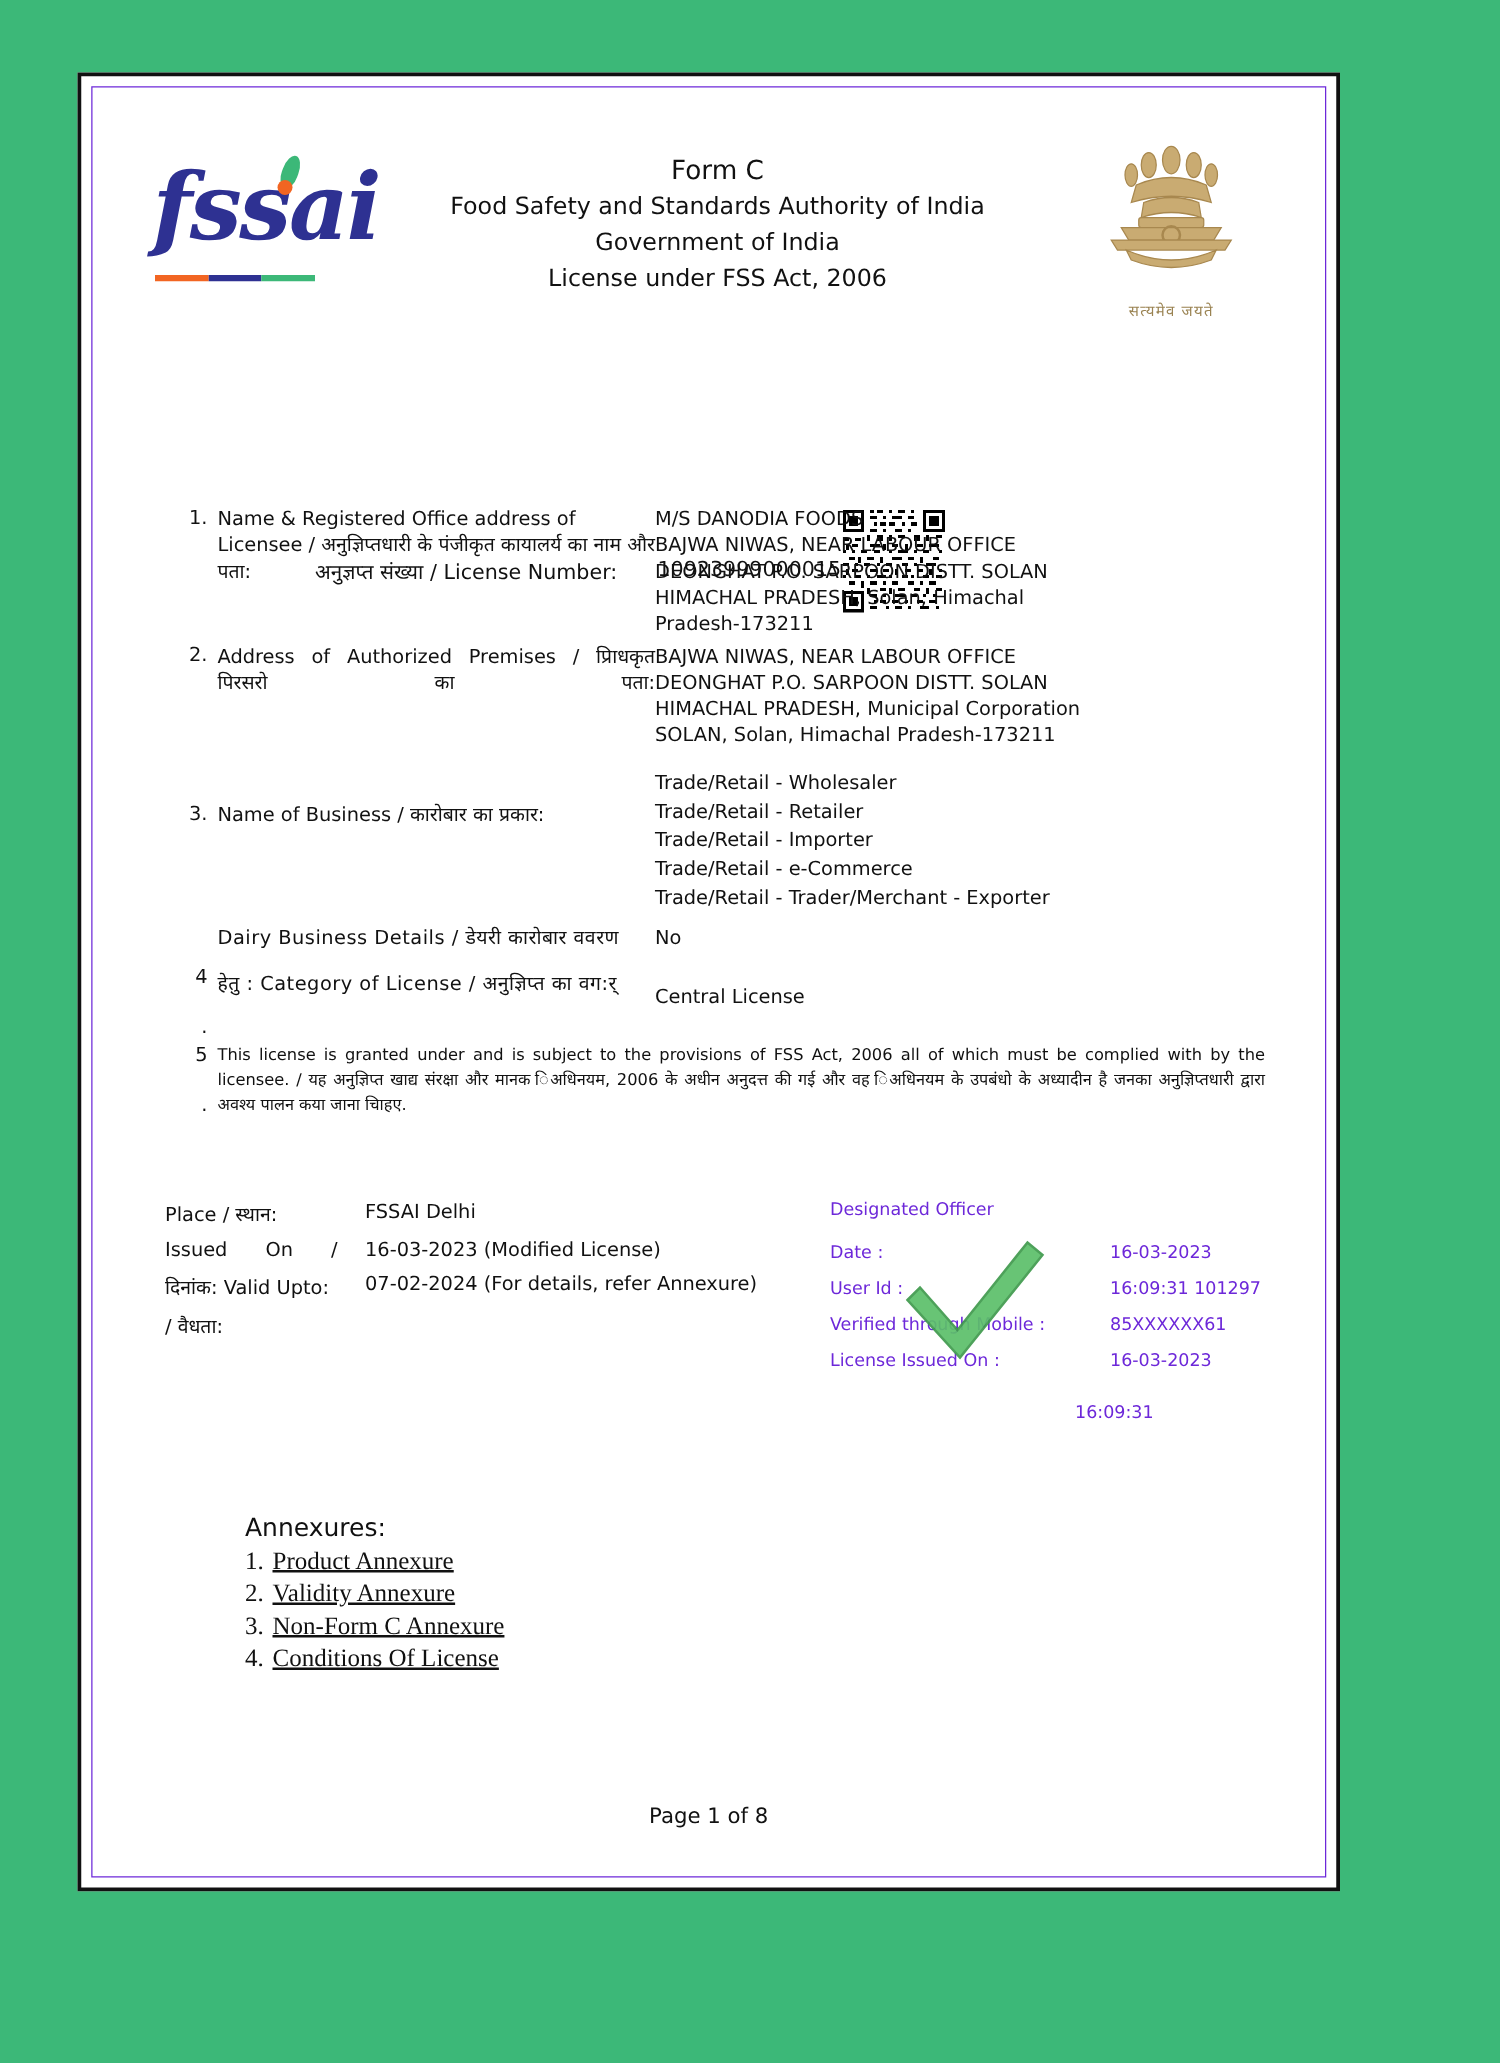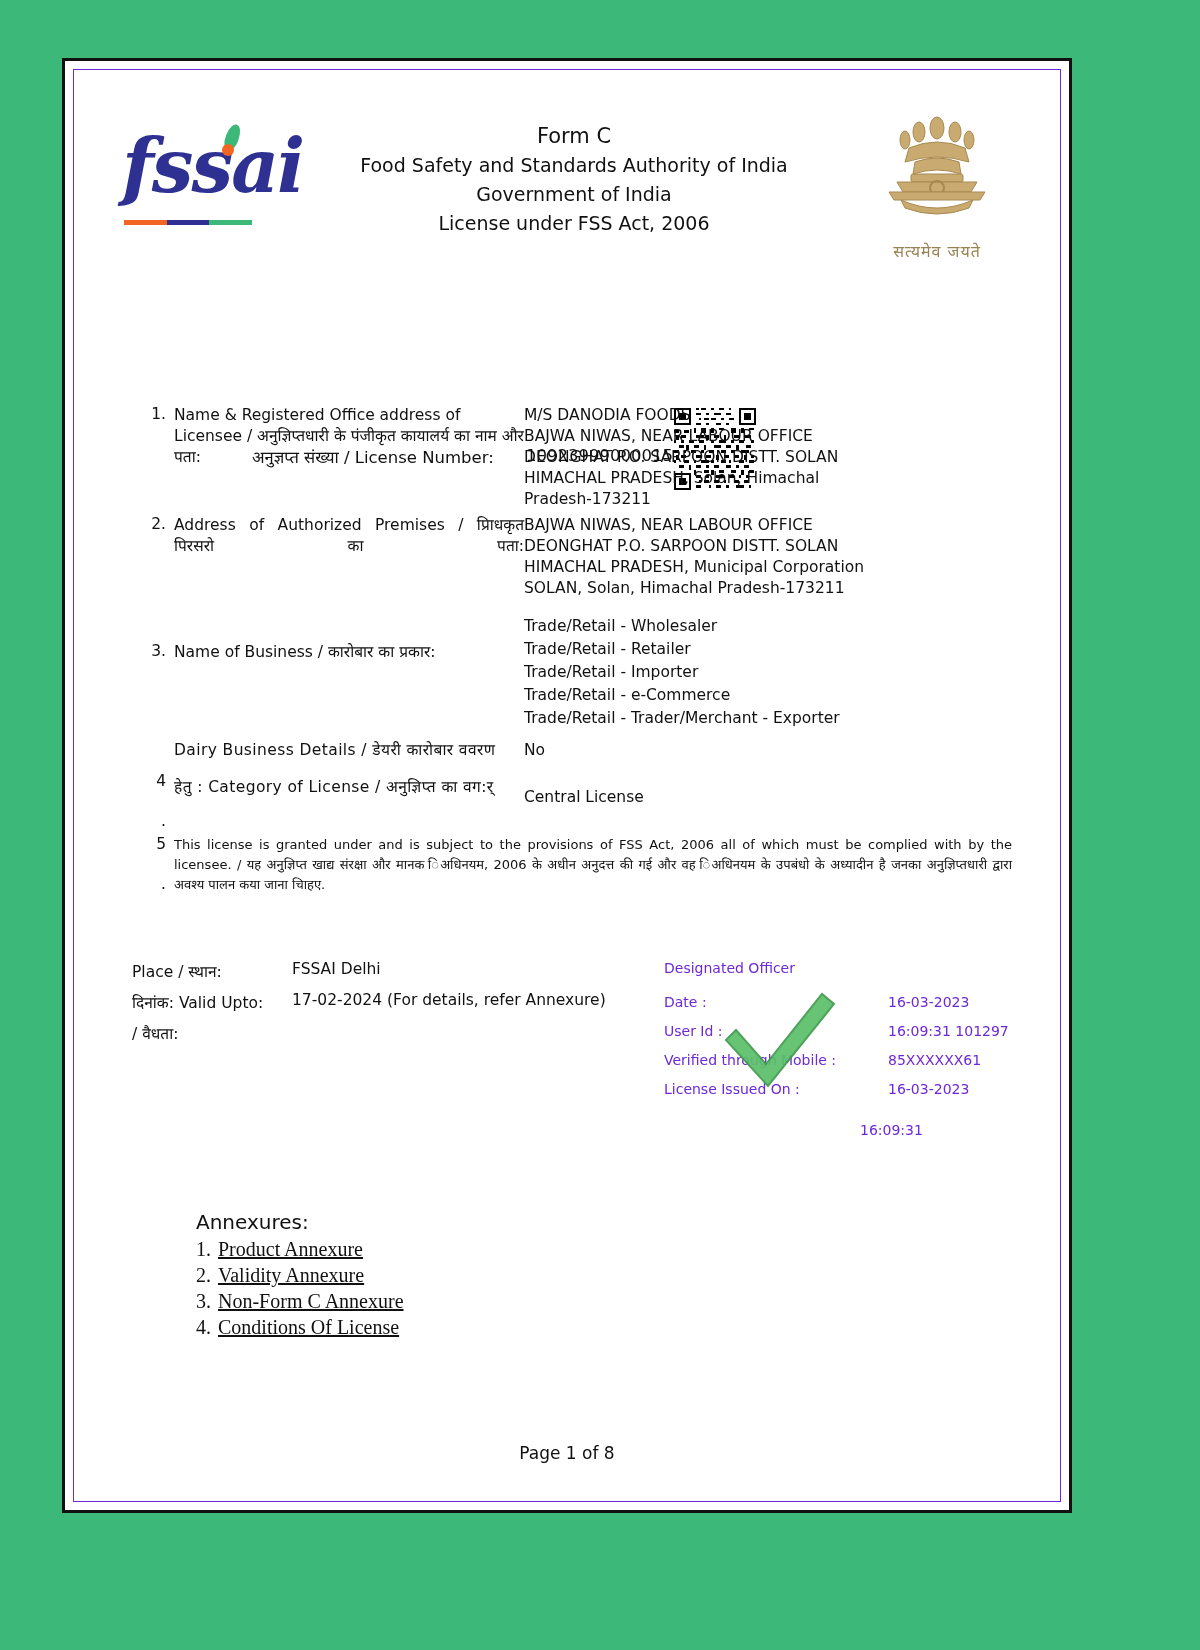--- a/index.html
+++ b/index.html
@@ -113,21 +113,21 @@
 
   .emblem {
     position: absolute;
     right: 48px;
     top: 38px;
     width: 150px;
     text-align: center;
   }
   .emblem svg { display: block; margin: 0 auto; }
   .emblem .motto {
-    font-size: 16px;
+    font-size: 12px;
     color: #9a8352;
     letter-spacing: 1px;
     margin-top: 2px;
   }
 
   
   .licrow {
     position: relative;
     height: 95px;
   }
@@ -529,22 +529,26 @@
         </div>
       </div>
 
       <div class="infoblock">
         <div class="left-info">
           <div class="line">
             <div class="k">Place / स्थान:</div>
             <div class="v">FSSAI Delhi</div>
           </div>
           <div class="line">
+            <div class="k just">Issued On /</div>
+            <div class="v">16-03-2023 (Modified License)</div>
+          </div>
+          <div class="line">
             <div class="k">दिनांक: Valid Upto:</div>
-            <div class="v">17-02-2024 (For details, refer Annexure)</div>
+            <div class="v">07-02-2024 (For details, refer Annexure)</div>
           </div>
           <div class="line">
             <div class="k">/ वैधता:</div>
             <div class="v"></div>
           </div>
         </div>
 
         <div class="right-info">
           <div class="offtitle">Designated Officer</div>
           <div class="line">

